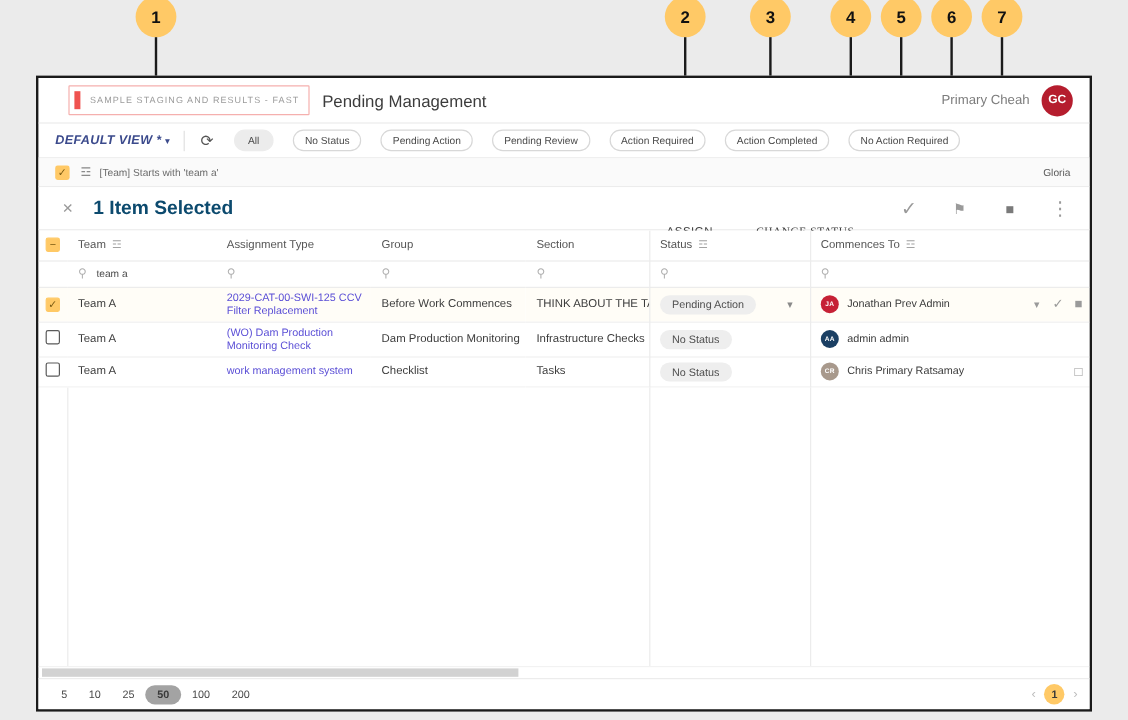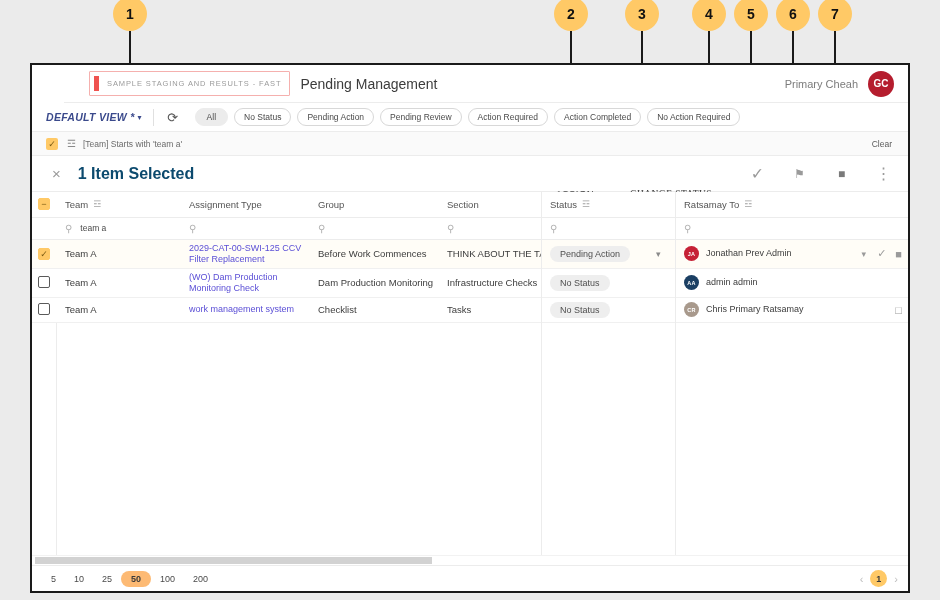--- a/index.html
+++ b/index.html
@@ -33,21 +33,20 @@
     display:flex;flex-direction:column;
   }
 
   
   .topbar{
     height:38px;flex:0 0 38px;
     display:flex;align-items:center;
     border-bottom:1px solid #ececec;
     padding:0 10px;
     box-sizing:border-box;
-    margin-left:32px;
   }
   .env-badge{
     border:1px solid #f5b0ae;
     color:#9b9b9b;
     font-size:7.5px;
     letter-spacing:.9px;
     padding:4px 8px 4px 4px;
     display:flex;align-items:center;
     border-radius:1px;
     white-space:nowrap;
@@ -77,21 +76,21 @@
     color:#3b4a8c;letter-spacing:.3px;
     margin-left:6px;white-space:nowrap;
   }
   .view-caret{font-size:8px;color:#3b4a8c;margin-left:3px;}
   .vsep{width:1px;height:17px;background:#e0e0e0;margin:0 11px;}
   .refresh-icon{
     font-size:13px;color:#555;cursor:pointer;
     display:flex;align-items:center;justify-content:center;
     width:16px;height:16px;
   }
-  .chips{display:flex;align-items:flex-start;gap:6px;margin-left:14px;}
+  .chips{display:flex;align-items:flex-start;gap:16px;margin-left:14px;}
   .chip{
     font-size:8.5px;color:#4a4a4a;
     border:1px solid #d8d8d8;border-radius:10px;
     padding:3px 9px;white-space:nowrap;background:#fff;
   }
   .chip.active{background:#ececec;border-color:#ececec;padding:3px 11px;}
 
   
   .filterrow{
     height:24px;flex:0 0 24px;
@@ -225,21 +224,21 @@
     height:26px;flex:0 0 26px;
     display:flex;align-items:center;
     border-top:1px solid #ececec;
     padding:0 10px;box-sizing:border-box;background:#fff;
   }
   .pagesizes{display:flex;align-items:center;gap:0;}
   .psz{
     font-size:9px;color:#4a4a4a;cursor:pointer;
     padding:3px 9px;border-radius:10px;
   }
-  .psz.active{background:#fdba74;color:#3a3a3a;font-weight:bold;padding:3px 10px;}
+  .psz.active{background:#a3a3a3;color:#3a3a3a;font-weight:bold;padding:3px 10px;}
   .footer-spacer{flex:1;}
   .pager{display:flex;align-items:center;gap:7px;}
   .pg-arrow{font-size:11px;color:#bdbdbd;cursor:pointer;}
   .pg-num{
     width:17px;height:17px;border-radius:50%;
     background:#ffc966;color:#3a3a3a;
     font-size:9px;font-weight:bold;
     display:flex;align-items:center;justify-content:center;cursor:pointer;
   }
 </style>
@@ -306,21 +305,21 @@
         <div class="chip">Action Completed</div>
         <div class="chip">No Action Required</div>
       </div>
   </div>
 
   <div class="filterrow">
     <div class="mini-check">✓</div>
     <div class="filter-glyph">☲</div>
     <div class="filter-text">[Team] Starts with 'team a'</div>
     <div class="filter-spacer"></div>
-    <div class="clear-link">Clear</div>
+    <div class="clear-link">Gloria</div>
   </div>
 
   <div class="selbar">
     <div class="sel-close">×</div>
     <div class="sel-label">1 Item Selected</div>
     <div class="sel-spacer"></div>
     <div class="sel-actions">
       <div class="sel-text-btn" style="margin-right:36px;">ASSIGN</div>
       <div class="sel-text-btn" style="margin-right:37px;font-family:Liberation Serif, serif;">CHANGE STATUS</div>
       <div class="sel-icon-btn" style="margin-right:25px;">✓</div>
@@ -368,21 +367,21 @@
               </div>
             </th>
             <th>
               <div class="hdr">
                 <span>Status</span>
                 <span class="hdr-filter">☲</span>
               </div>
             </th>
             <th>
               <div class="hdr">
-                <span>Ratsamay To</span>
+                <span>Commences To</span>
                 <span class="hdr-filter">☲</span>
               </div>
             </th>
           </tr>
       </thead>
       <tbody>
         <tr class="searchrow" id="search-row">
             <td></td>
             <td>
               <div class="srch">

